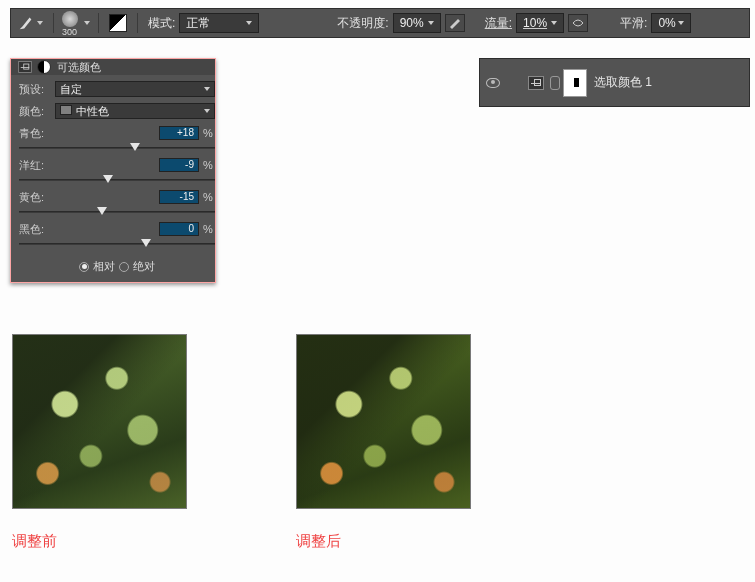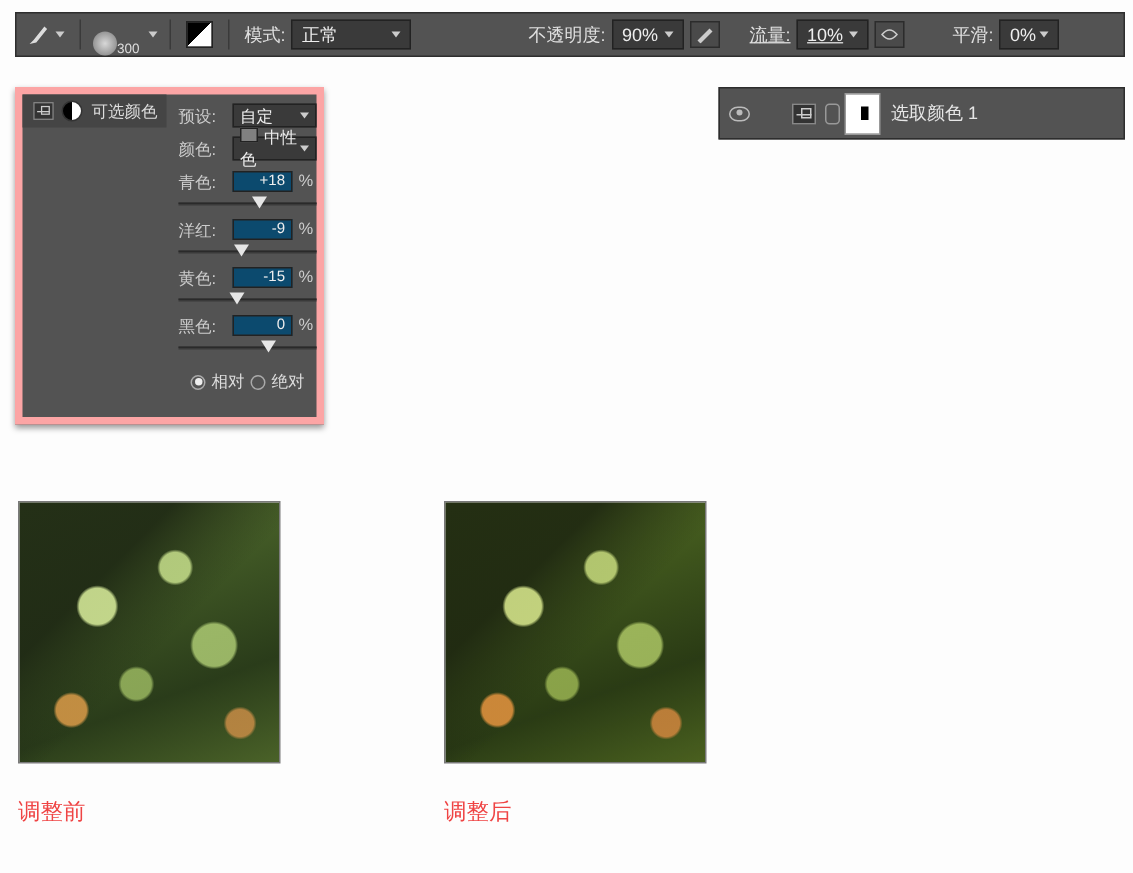--- a/index.html
+++ b/index.html
@@ -17,63 +17,63 @@
     position: absolute;
     left: 10px; top: 8px;
     width: 740px; height: 30px;
     background: #535353;
     display: flex;
     align-items: center;
     border: 1px solid #2e2e2e;
   }
   .tb-item { display: flex; align-items: center; height: 100%; padding: 0 6px; }
   .sep { width: 1px; height: 20px; background: #3a3a3a; margin: 0 4px; }
-  .brush-area { display: flex; align-items: flex-end; justify-content: center; height: 100%; padding: 0 4px;}
+  .brush-area { display: flex; flex-direction: column; align-items: flex-start; justify-content: center; height: 100%; padding: 0 4px;}
   .brush-dot { width: 16px; height: 16px; border-radius: 50%; background: radial-gradient(circle,#d8d8d8 0%, #8c8c8c 80%); margin-top:2px;}
   .brush-num { font-size: 9px; color: #ddd; }
   .contrast-icon { width:18px; height:18px; background: linear-gradient(135deg,#000 50%,#fff 50%); border:1px solid #222; }
   .mini-arrow { width: 0; height: 0; border-left: 3px solid transparent; border-right: 3px solid transparent; border-top: 4px solid #ccc; margin-left:2px; }
   .label { color:#e0e0e0; margin-right:4px; font-size:12px; }
   .select {
     background:#3a3a3a; border:1px solid #222; height:20px; min-width:80px;
     display:flex; align-items:center; justify-content:space-between; padding:0 6px;
     color:#eee; font-size:12px;
   }
   .select.small { min-width: 48px; }
   .select.tiny { min-width: 40px; }
   .pressure-icon {
     width:20px; height:18px; border:1px solid #2c2c2c; background:#4a4a4a;
     display:flex; align-items:center; justify-content:center; margin-left:4px;
   }
   .brush-icon-svg { width:18px;height:18px; }
   
   .layer-strip {
     position:absolute; left:479px; top:58px;
-    width:271px; height:35px;
+    width:271px; height:49px;
     background:#535353; border:1px solid #2d2d2d;
     display:flex; align-items:center; padding:0 6px;
   }
   .eye { width:14px; height:10px; border:1px solid #bbb; border-radius:50% / 60%; position:relative; margin-right:28px;}
   .eye::after { content:""; position:absolute; left:4px; top:1px; width:4px; height:4px; background:#bbb; border-radius:50%; }
   .adj-icon { width:16px; height:14px; background:#333; border:1px solid #888; position:relative; margin-right:6px;}
   .adj-icon::before { content:""; position:absolute; left:2px; top:6px; right:2px; height:1px; background:#ccc; }
   .adj-icon::after { content:""; position:absolute; left:5px; top:2px; width:5px; height:5px; border:1px solid #ccc; }
   .link-icon { width:10px; height:14px; border:1px solid #999; border-radius:3px; margin-right:4px; }
   .mask-thumb {
     width:22px; height:26px; background:#fff; border:2px solid #fff; outline:1px solid #999;
     position:relative; margin-right:8px;
   }
   .mask-thumb::after { content:""; position:absolute; left:8px; top:6px; width:5px; height:9px; background:#000;}
   .layer-name { color:#e6e6e6; font-size:12px; }
   
   .panel {
     position:absolute; left:10px; top:58px;
     width:206px; height:225px;
-    background:#535353; border:5px solid #fca5a5; box-shadow:0 2px 4px rgba(0,0,0,0.4);
-    display:flex; flex-direction:row;
+    background:#535353; border:1px solid #fca5a5; box-shadow:0 2px 4px rgba(0,0,0,0.4);
+    display:flex; flex-direction:column;
   }
   .panel-title {
     height:22px; background:#454545; display:flex; align-items:center; padding:0 6px;
     font-size:11px; color:#ddd;
   }
   .panel-title .adj-icon { margin-right:4px; transform:scale(0.85); }
   .panel-title .half { width:14px;height:14px; background:linear-gradient(90deg,#000 50%,#fff 50%); border-radius:50%; margin-right:6px; border:1px solid #333;}
   .panel-body { padding:4px 0 8px 8px; flex:1; display:flex; flex-direction:column; }
   .row { display:flex; align-items:center; height:20px; margin-bottom:2px; }
   .row .rl { width:36px; color:#ccc; font-size:11px; }

